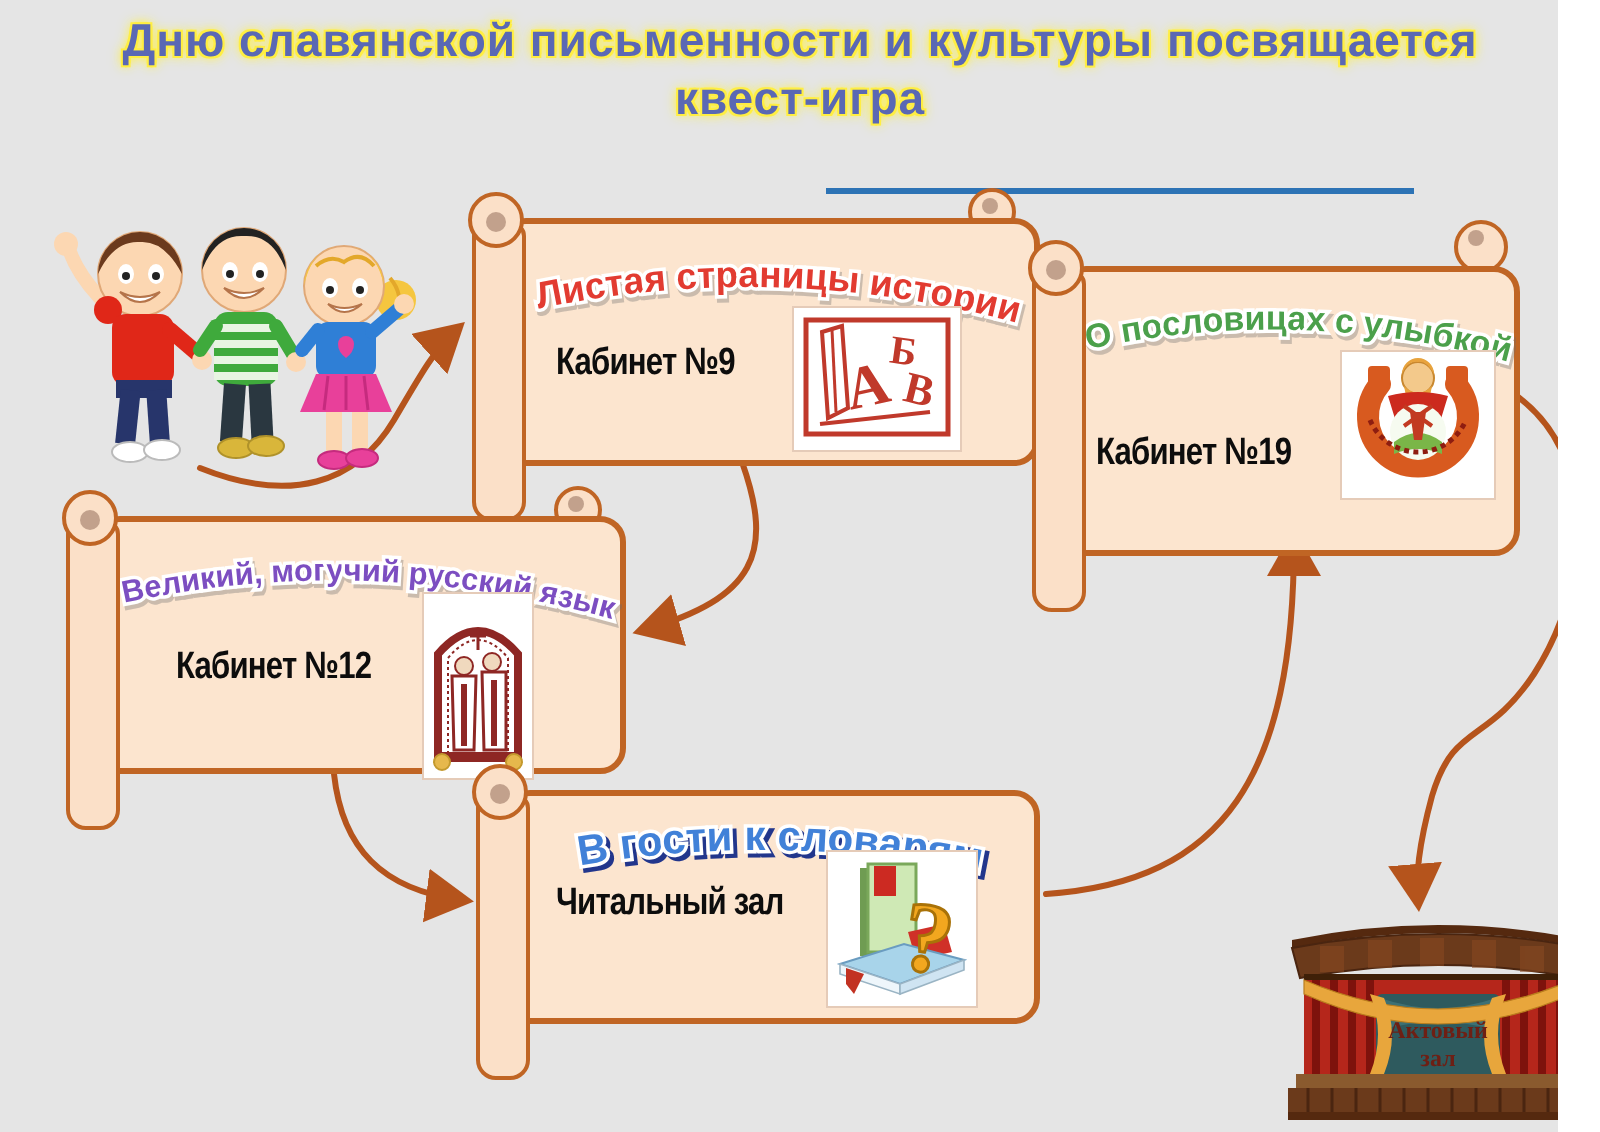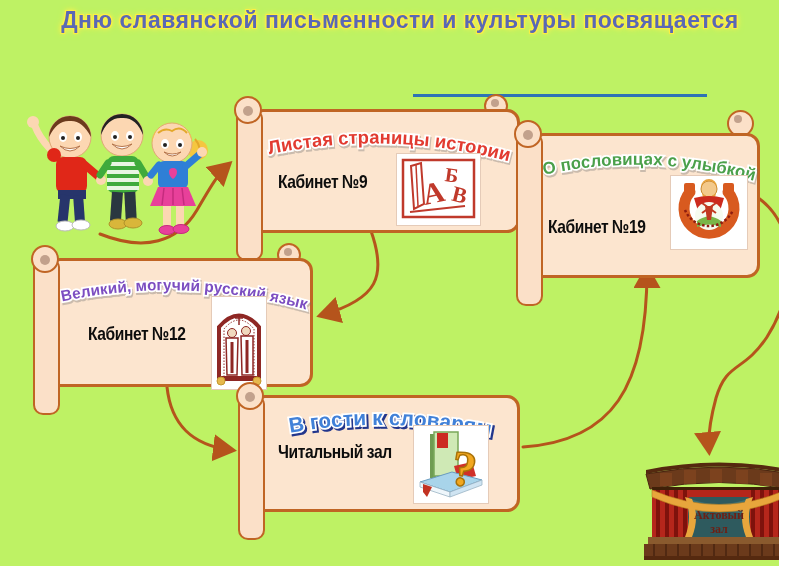--- a/index.html
+++ b/index.html
@@ -1,16 +1,16 @@
 <!DOCTYPE html>
 <html><head>
 <meta charset="utf-8">
 <style>
   html,body{margin:0;padding:0;}
-  .poster{position:relative;width:779px;height:566px;background:#bef264;overflow:hidden;
+  .poster{position:relative;width:779px;height:566px;background:#e5e5e5;overflow:hidden;
           font-family:"Liberation Sans",sans-serif;}
   
   .title-line{position:absolute;left:0;width:800px;text-align:center;font-weight:bold;
               font-size:23px;color:#5a68b4;letter-spacing:.5px;
               text-shadow:-1px -1px 0 #ffee42,1px -1px 0 #ffee42,-1px 1px 0 #ffee42,
                           1px 1px 0 #ffee42,0 0 5px #fff04d,0 0 7px #fff04d;}
   .t1{top:7px;} .t2{top:36px;}
   .route-label{position:absolute;left:42px;top:57px;font-family:"DejaVu Serif",serif;
                font-style:italic;font-weight:bold;font-size:28px;color:#2d73b5;}
   .route-line{position:absolute;left:413px;top:94px;width:294px;height:3px;background:#2d73b5;}
@@ -37,20 +37,21 @@
   .logo-box svg{display:block;}
   
   .layer{position:absolute;left:0;top:0;}
 </style>
 </head>
 <body>
 
 <div class="poster">
 
   <div class="title-line t1">Дню славянской письменности и культуры посвящается</div>
+  <div class="title-line t2">квест-игра</div>
   <div class="route-line"></div>
 
   <svg class="layer" width="800" height="566" viewBox="0 0 800 566">
     <defs>
       <marker id="ah" markerWidth="10" markerHeight="10" refX="6" refY="4.5" orient="auto">
         <path d="M0,0 L8,4.5 L0,9 Z" fill="#b5541c"></path>
       </marker>
     </defs>
     <g fill="none" stroke="#b5541c" stroke-width="3" stroke-linecap="round">
       <path marker-end="url(#ah)" d="M 100,234 C 145,252 178,242 197,210 C 211,186 218,174 228,165"></path>

